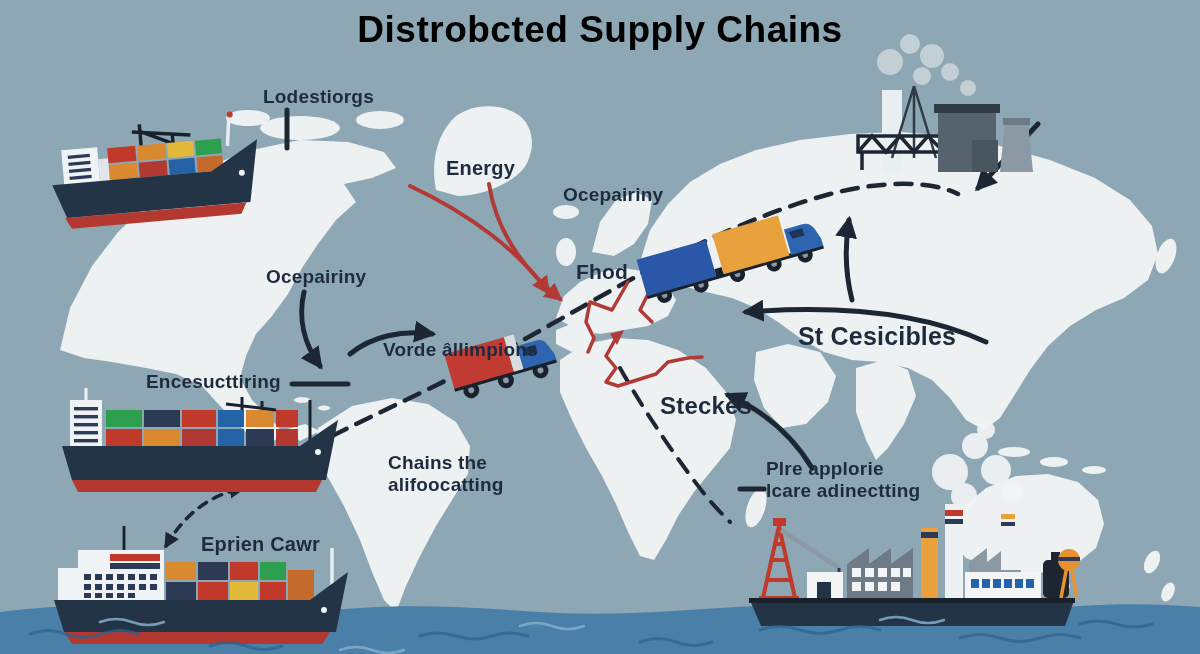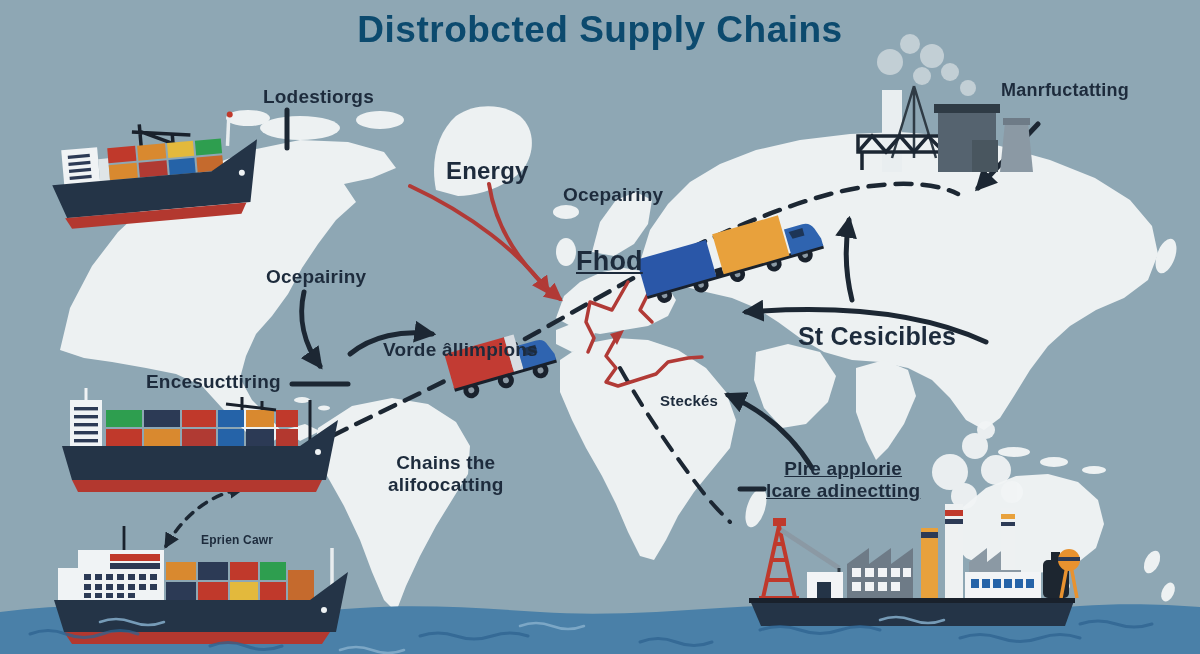--- a/index.html
+++ b/index.html
@@ -3,36 +3,36 @@
 <meta charset="utf-8">
 <style>
   html,body{margin:0;padding:0;background:#667d8c;}
   #scene{
     position:relative;width:1200px;height:654px;overflow:hidden;
     background:#8ea7b4;font-family:"Liberation Sans",sans-serif;
   }
   #art{position:absolute;left:0;top:0;}
   .lbl{
     position:absolute;font-weight:700;font-size:19px;line-height:1.18;
-    color:#1d2b3c;white-space:nowrap;letter-spacing:.2px;z-index:5;text-align:center;
+    color:#1d2b3c;white-space:nowrap;letter-spacing:.2px;z-index:5;
   }
   #lbl-title{left:0;top:8px;width:1200px;text-align:center;
-    font-size:37px;font-weight:800;color:#0c4a6e;letter-spacing:.5px;}
+    font-size:37px;font-weight:800;color:#000000;letter-spacing:.5px;}
   #lbl-lodestiorgs{left:263px;top:86px;}
-  #lbl-energy{left:446px;top:157px;font-size:24px;}
+  #lbl-energy{left:446px;top:157px;font-size:20px;}
   #lbl-pookotuun{left:563px;top:184px;}
   #lbl-ocepairiny{left:266px;top:266px;}
   #lbl-vorde{left:383px;top:299px;margin-top:40px;}
-  #lbl-fhod{left:576px;top:246px;font-size:27px;text-decoration:underline;}
+  #lbl-fhod{left:576px;top:260px;font-size:21px;}
   #lbl-encesucttiring{left:146px;top:371px;}
   #lbl-stcesicibles{left:798px;top:322px;font-size:25px;}
-  #lbl-steckes{left:660px;top:392px;font-size:15px;}
+  #lbl-steckes{left:660px;top:392px;font-size:24px;}
   #lbl-vratiom{left:388px;top:452px;}
-  #lbl-plre{left:766px;top:458px;text-decoration:underline;}
-  #lbl-eprien{left:201px;top:533px;font-size:12px;}
+  #lbl-plre{left:766px;top:458px;}
+  #lbl-eprien{left:201px;top:533px;font-size:20px;}
   #lbl-manufacturing{left:965px;top:80px;width:200px;text-align:center;font-size:18px;}
 </style>
 </head>
 <body>
 
 <div id="scene">
 
 <svg id="art" width="1200" height="654" viewBox="0 0 1200 654">
   <defs>
     <marker id="mA" viewBox="0 0 10 10" refX="8" refY="5" markerWidth="4.4" markerHeight="4.4" orient="auto-start-reverse">
@@ -358,16 +358,15 @@
   <div class="lbl" id="lbl-vratiom">
     <div>Chains the</div>
     <div>alifoocatting</div>
   </div>
   <div class="lbl" id="lbl-plre">
     <div>Plre applorie</div>
     <div>lcare adinectting</div>
   </div>
   <div class="lbl" id="lbl-eprien">Eprien Cawr</div>
   <div class="lbl" id="lbl-manufacturing">
-    <div>Manrfuctatting</div>
   </div>
 
 </div>
 
 </body></html>

